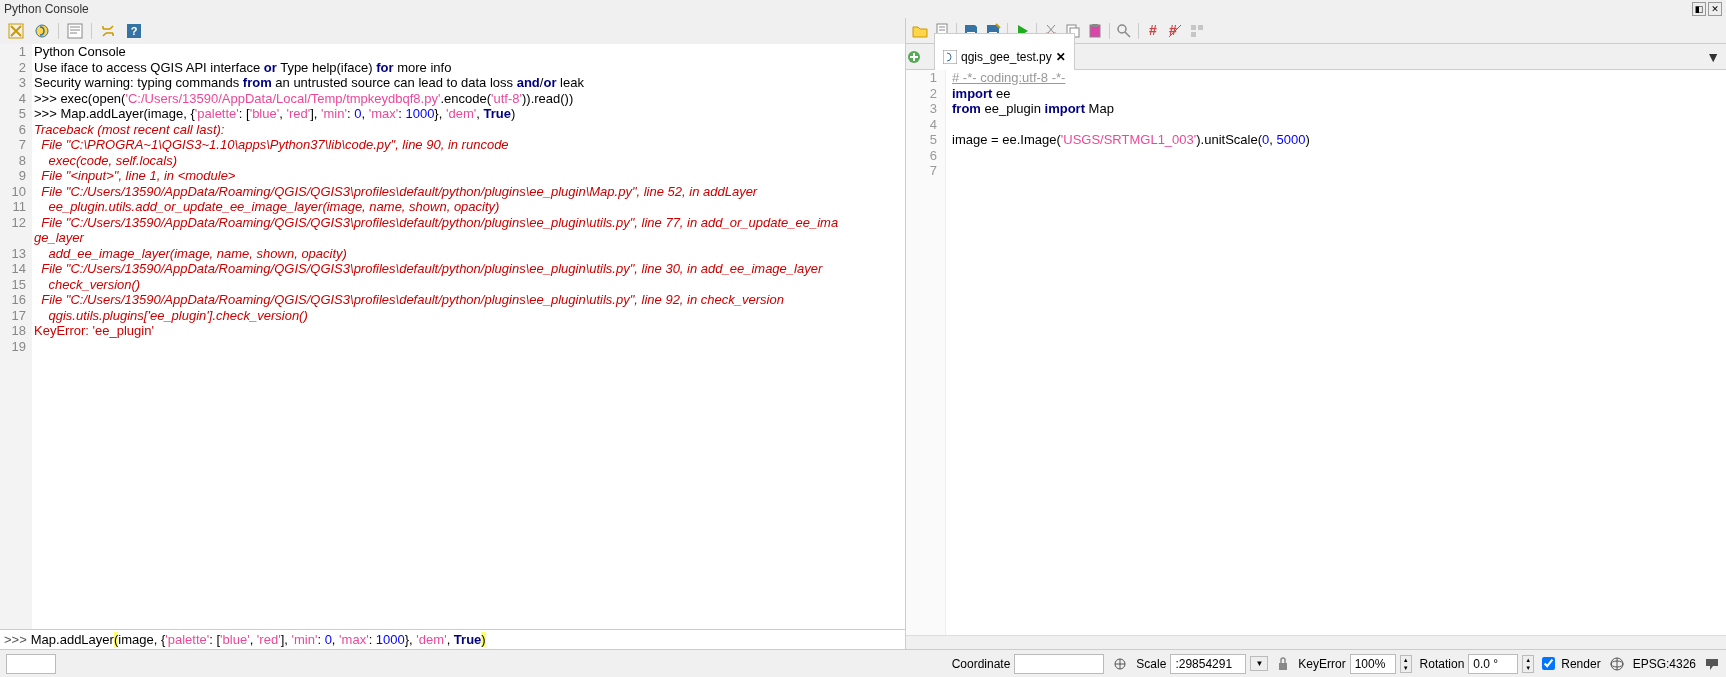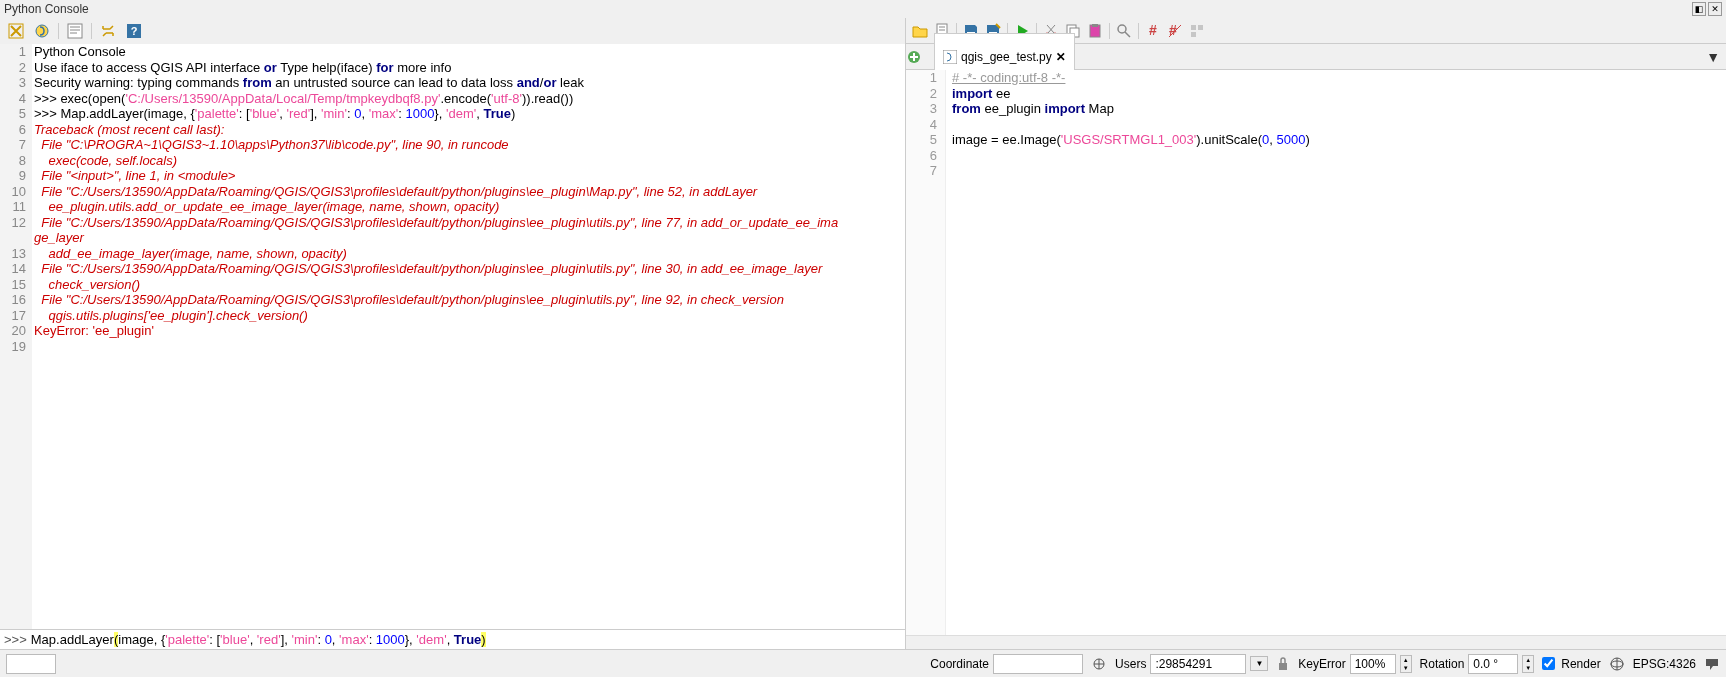--- a/index.html
+++ b/index.html
@@ -47,21 +47,21 @@
 .editor-gutter { width: 40px; background: #fafafa; text-align: right; padding-right: 8px; color: #999; border-right: 1px solid #eee; }
 .editor-code { flex: 1; padding-left: 6px; white-space: pre; }
 
 .editor-scroll { height: 14px; background: #f0f0f0; border-top: 1px solid #ddd; }
 
 .status-bar { height: 28px; display: flex; align-items: center; gap: 8px; padding: 0 6px; background: #f0f0f0; border-top: 1px solid #ccc; font-size: 12px; }
 .status-bar .spacer { flex: 1; }
 .status-bar .field { display: flex; align-items: center; gap: 4px; }
 .status-bar input[type=text] { border: 1px solid #bbb; background: #fff; height: 20px; padding: 0 4px; font-size: 12px; }
 .status-bar .coord-box { width: 90px; }
-.status-bar .scale-box { width: 96px; }
+.status-bar .scale-box { width: 76px; }
 .status-bar .mag-box { width: 46px; }
 .status-bar .rot-box { width: 50px; }
 .status-bar .spin { display: inline-flex; flex-direction: column; border: 1px solid #bbb; }
 .status-bar .spin span { font-size: 6px; line-height: 8px; padding: 0 2px; background: #eee; cursor: pointer; }
 .status-bar input[type=checkbox] { margin-right: 2px; }
 .small-empty { width: 50px; height: 20px; border: 1px solid #bbb; background: #fff; margin-right: 4px; }
 
 svg { display: block; }
 </style>
 </head>
@@ -127,21 +127,21 @@
           <div class="code-line">9</div>
           <div class="code-line">10</div>
           <div class="code-line">11</div>
           <div class="code-line">12</div>
           <div class="code-line"></div>
           <div class="code-line">13</div>
           <div class="code-line">14</div>
           <div class="code-line">15</div>
           <div class="code-line">16</div>
           <div class="code-line">17</div>
-          <div class="code-line">20</div>
+          <div class="code-line">18</div>
           <div class="code-line">19</div>
         </div>
       <div class="code-body" id="console-code"><div class="code-line">Python Console</div><div class="code-line">Use iface to access QGIS API interface <span class="kw">or</span> Type help(iface) <span class="kw">for</span> more info</div><div class="code-line">Security warning: typing commands <span class="kw">from</span> an untrusted source can lead to data loss <span class="kw">and</span>/<span class="kw">or</span> leak</div><div class="code-line">&gt;&gt;&gt; exec(open(<span class="str">'C:/Users/13590/AppData/Local/Temp/tmpkeydbqf8.py'</span>.encode(<span class="str">'utf-8'</span>)).read())</div><div class="code-line">&gt;&gt;&gt; Map.addLayer(image, {<span class="str">'palette'</span>: [<span class="str">'blue'</span>, <span class="str">'red'</span>], <span class="str">'min'</span>: <span class="num">0</span>, <span class="str">'max'</span>: <span class="num">1000</span>}, <span class="str">'dem'</span>, <span class="kw">True</span>)</div><div class="code-line"><span class="trace">Traceback (most recent call last):</span></div><div class="code-line"><span class="trace">  File "C:\PROGRA~1\QGIS3~1.10\apps\Python37\lib\code.py", line 90, in runcode</span></div><div class="code-line"><span class="trace">    exec(code, self.locals)</span></div><div class="code-line"><span class="trace">  File "&lt;input&gt;", line 1, in &lt;module&gt;</span></div><div class="code-line"><span class="trace">  File "C:/Users/13590/AppData/Roaming/QGIS/QGIS3\profiles\default/python/plugins\ee_plugin\Map.py", line 52, in addLayer</span></div><div class="code-line"><span class="trace">    ee_plugin.utils.add_or_update_ee_image_layer(image, name, shown, opacity)</span></div><div class="code-line"><span class="trace">  File "C:/Users/13590/AppData/Roaming/QGIS/QGIS3\profiles\default/python/plugins\ee_plugin\utils.py", line 77, in add_or_update_ee_ima</span></div><div class="code-line"><span class="trace">ge_layer</span></div><div class="code-line"><span class="trace">    add_ee_image_layer(image, name, shown, opacity)</span></div><div class="code-line"><span class="trace">  File "C:/Users/13590/AppData/Roaming/QGIS/QGIS3\profiles\default/python/plugins\ee_plugin\utils.py", line 30, in add_ee_image_layer</span></div><div class="code-line"><span class="trace">    check_version()</span></div><div class="code-line"><span class="trace">  File "C:/Users/13590/AppData/Roaming/QGIS/QGIS3\profiles\default/python/plugins\ee_plugin\utils.py", line 92, in check_version</span></div><div class="code-line"><span class="trace">    qgis.utils.plugins['ee_plugin'].check_version()</span></div><div class="code-line"><span class="err">KeyError: 'ee_plugin'</span></div><div class="code-line">&nbsp;</div></div>
     </div>
 
     <div class="input-row">
       <span class="prompt">&gt;&gt;&gt;</span>
       <span class="input-content" id="console-input">Map.addLayer<span class="hl">(</span>image, {<span class="str">'palette'</span>: [<span class="str">'blue'</span>, <span class="str">'red'</span>], <span class="str">'min'</span>: <span class="num">0</span>, <span class="str">'max'</span>: <span class="num">1000</span>}, <span class="str">'dem'</span>, <span class="kw">True</span><span class="hl">)</span></span>
     </div>
   </div>
@@ -271,21 +271,21 @@
     <span>Coordinate</span>
     <input type="text" class="coord-box" value="" style="">
   </div>
   <span>
       <svg width="16" height="16">
         <circle cx="8" cy="8" r="5" fill="none" stroke="#555"></circle>
         <path d="M8 3 L8 13 M3 8 L13 8" stroke="#555"></path>
       </svg>
     </span>
   <div class="field">
-    <span>Users</span>
+    <span>Scale</span>
     <input type="text" class="scale-box" value=":29854291" style="">
     <span style="border:1px solid #bbb;padding:2px 4px;font-size:8px;background:#eee">▼</span>
   </div>
   <span>
       <svg width="14" height="14">
         <rect x="3" y="6" width="8" height="7" fill="#888"></rect>
         <path d="M5 6 L5 3 Q5 1 7 1 Q9 1 9 3 L9 6" fill="none" stroke="#888" stroke-width="1.5"></path>
       </svg>
     </span>
   <div class="field">

